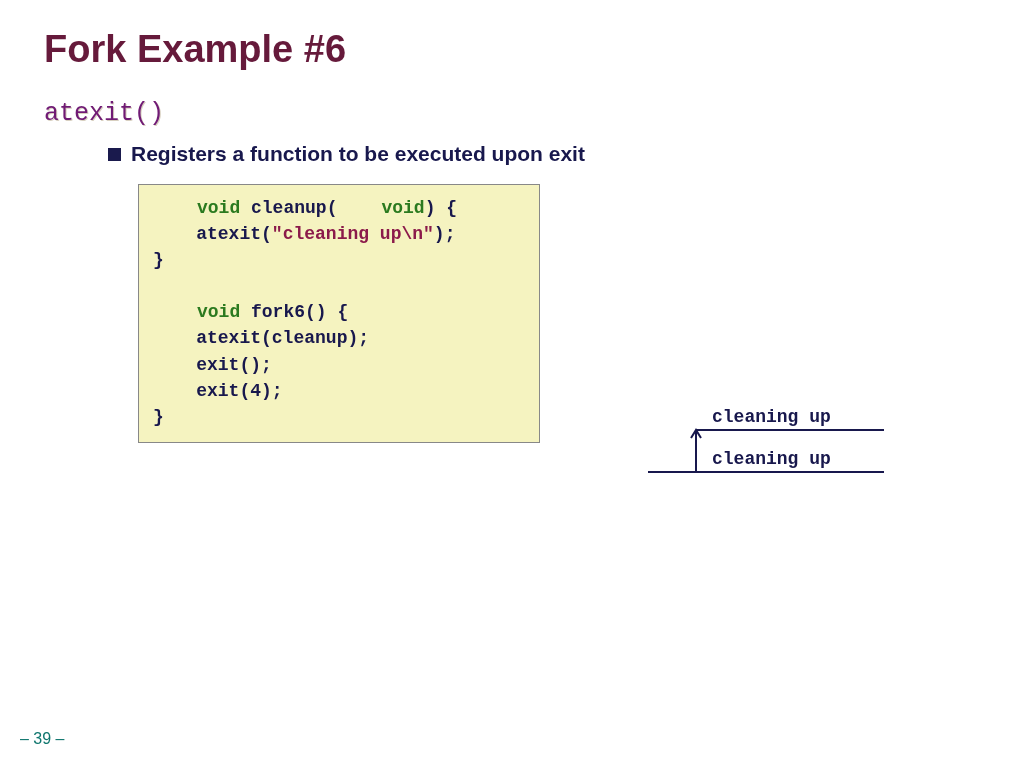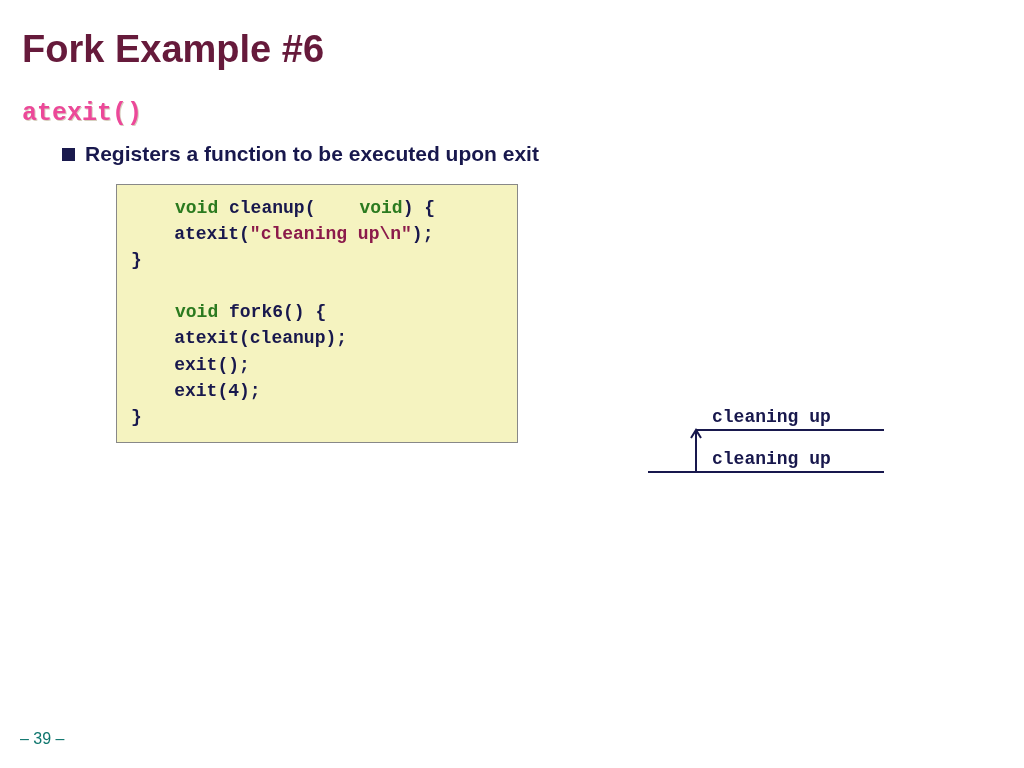--- a/index.html
+++ b/index.html
@@ -5,43 +5,43 @@
   * { margin: 0; padding: 0; box-sizing: border-box; }
   body {
     width: 1024px;
     height: 768px;
     background: #ffffff;
     font-family: Arial, Helvetica, sans-serif;
     position: relative;
     overflow: hidden;
   }
   .slide {
-    padding: 28px 22px;
+    padding: 28px 44px;
     position: relative;
     height: 100%;
   }
   .title {
     font-size: 38px;
     font-weight: bold;
     color: #661a3b;
     margin-bottom: 28px;
     font-family: Arial, Helvetica, sans-serif;
   }
   .subheading {
     font-family: "Courier New", monospace;
     font-size: 25px;
-    font-weight: bold;
-    color: #ec4899;
+    font-weight: normal;
+    color: #701a75;
     text-shadow: 1px 1px 0 #d8d0c0;
     margin-bottom: 14px;
   }
   .bullet-row {
     display: flex;
     align-items: flex-start;
-    margin-left: 40px;
+    margin-left: 64px;
     margin-bottom: 18px;
   }
   .bullet-marker {
     width: 13px;
     height: 13px;
     background: #1a1a4d;
     margin-top: 6px;
     margin-right: 10px;
     flex-shrink: 0;
   }

